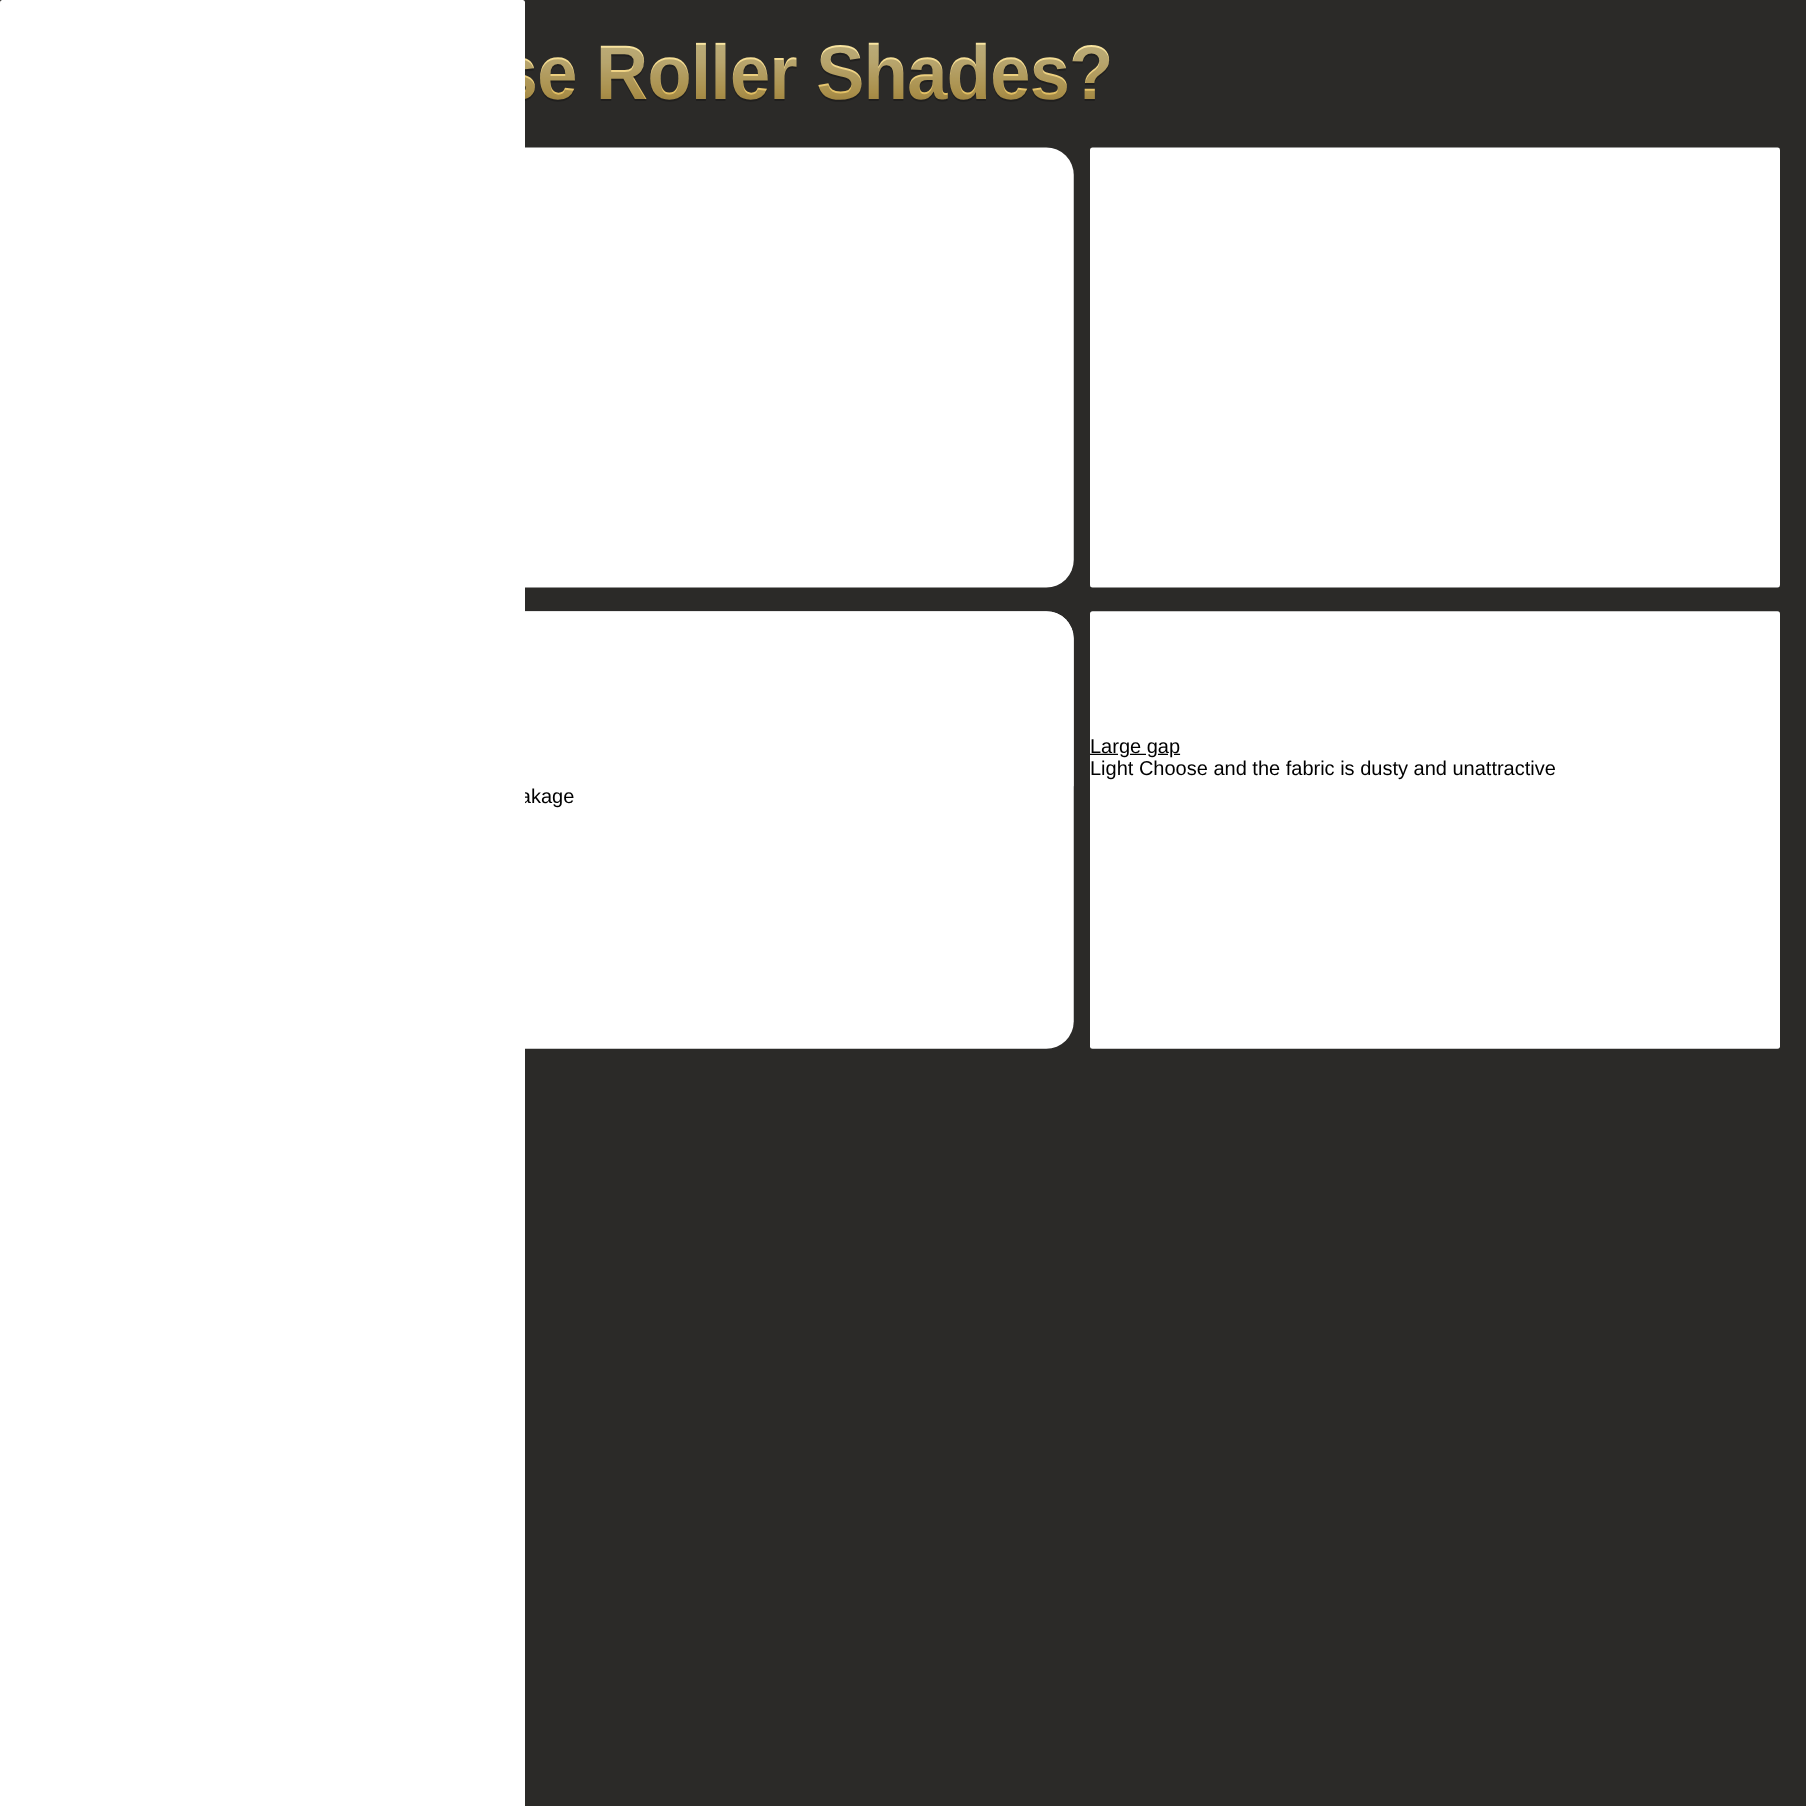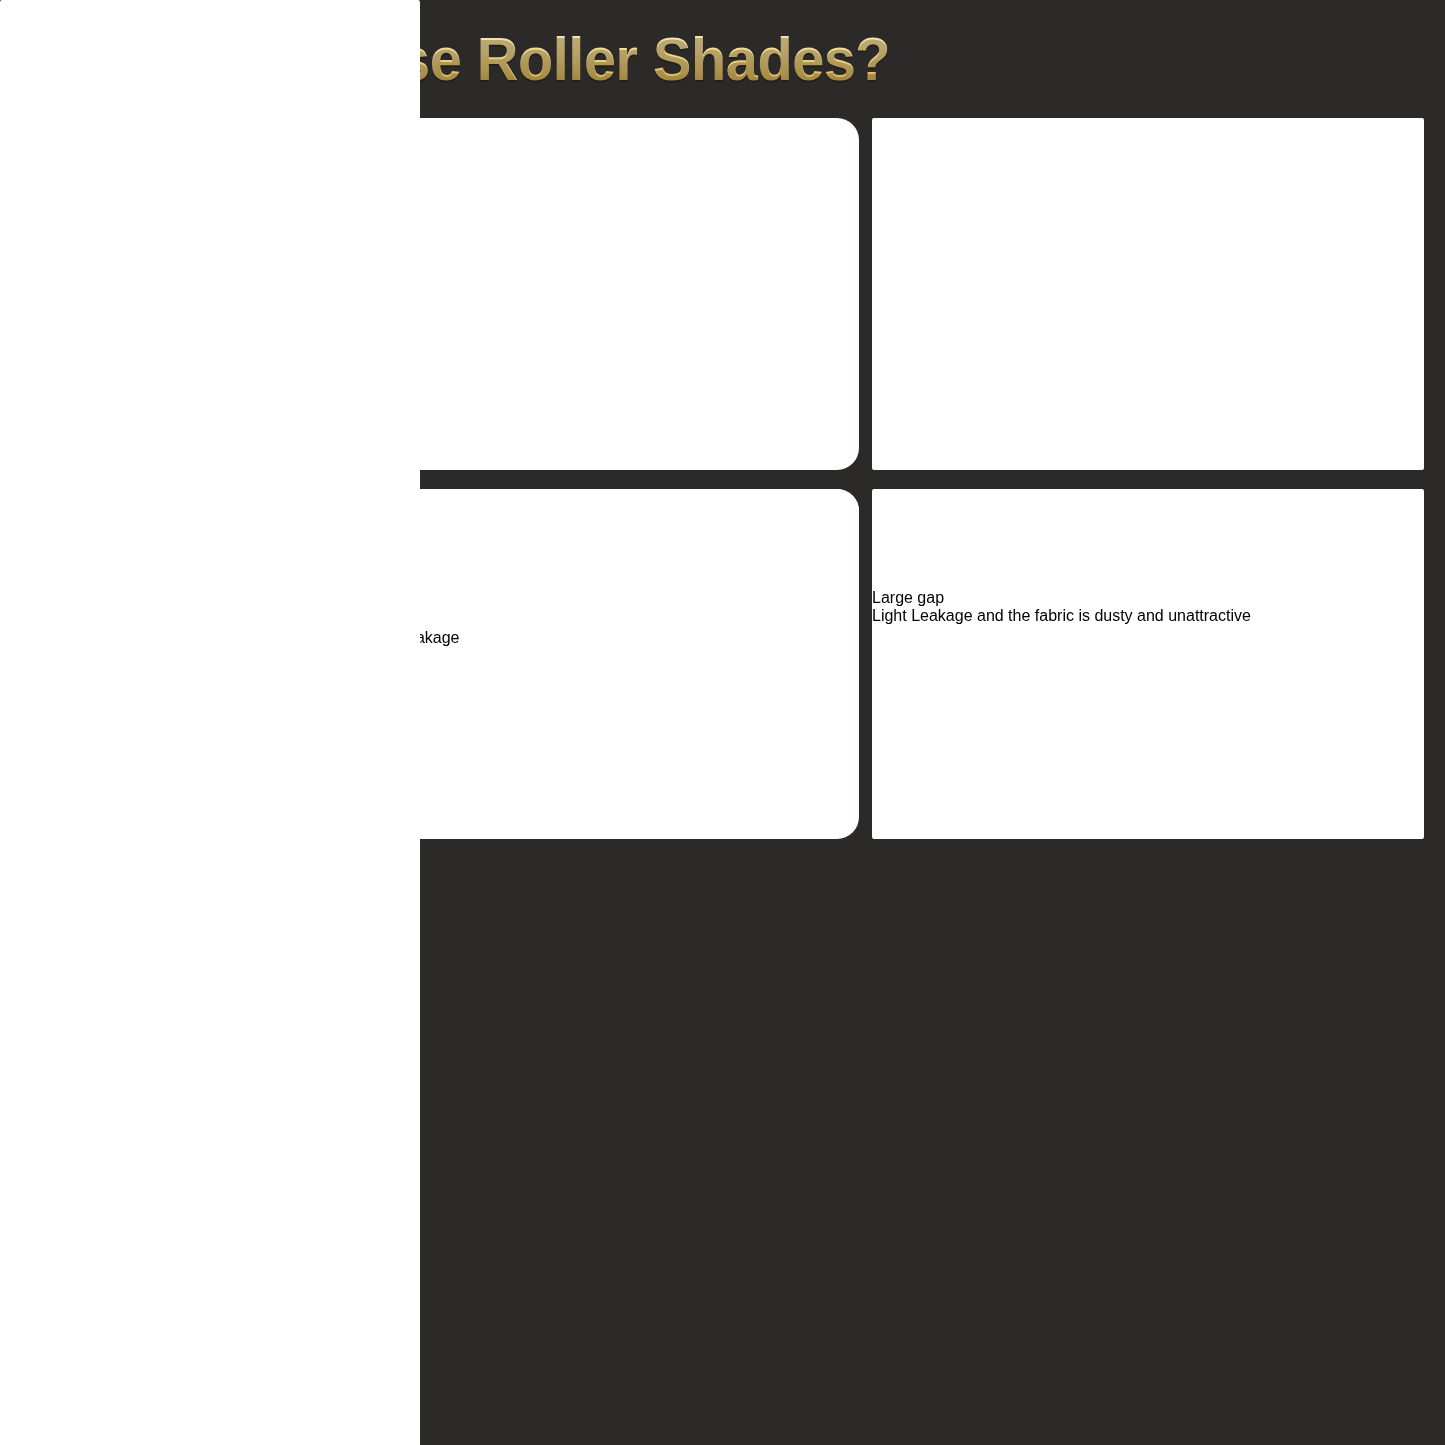--- a/index.html
+++ b/index.html
@@ -485,23 +485,23 @@
       <div class="p4-gapbar"></div>
       <div class="p4-clip"></div>
 
       <div class="dashcircle" style="left:22px; top:30px; width:86px; height:60px;"></div>
 
       <div class="redbar" style="left:48px; top:182px; width:6px; height:40px;"></div>
       <div class="arrowtail" style="left:14px; top:199px; width:18px;"></div>
       <div class="arrow-r" style="left:32px; top:192px;"></div>
       <div class="arrow-l" style="left:68px; top:192px;"></div>
       <div class="arrowtail" style="left:86px; top:199px; width:18px;"></div>
-      <div class="gaplabel" style="left:112px; top:180px;">Large gap</div>
+      <div class="gaplabel" style="left:112px; top:180px;text-decoration:underline;">Large gap</div>
     </div>
-    <div class="caption grey">Light Leakage and the fabric is dusty and unattractive</div>
+    <div class="caption grey">Light Choose and the fabric is dusty and unattractive</div>
   </div>
 
   <div class="panel left p5">
     <div class="photo">
       <div class="p5-room"></div>
 
     </div>
 
   </div>
 

